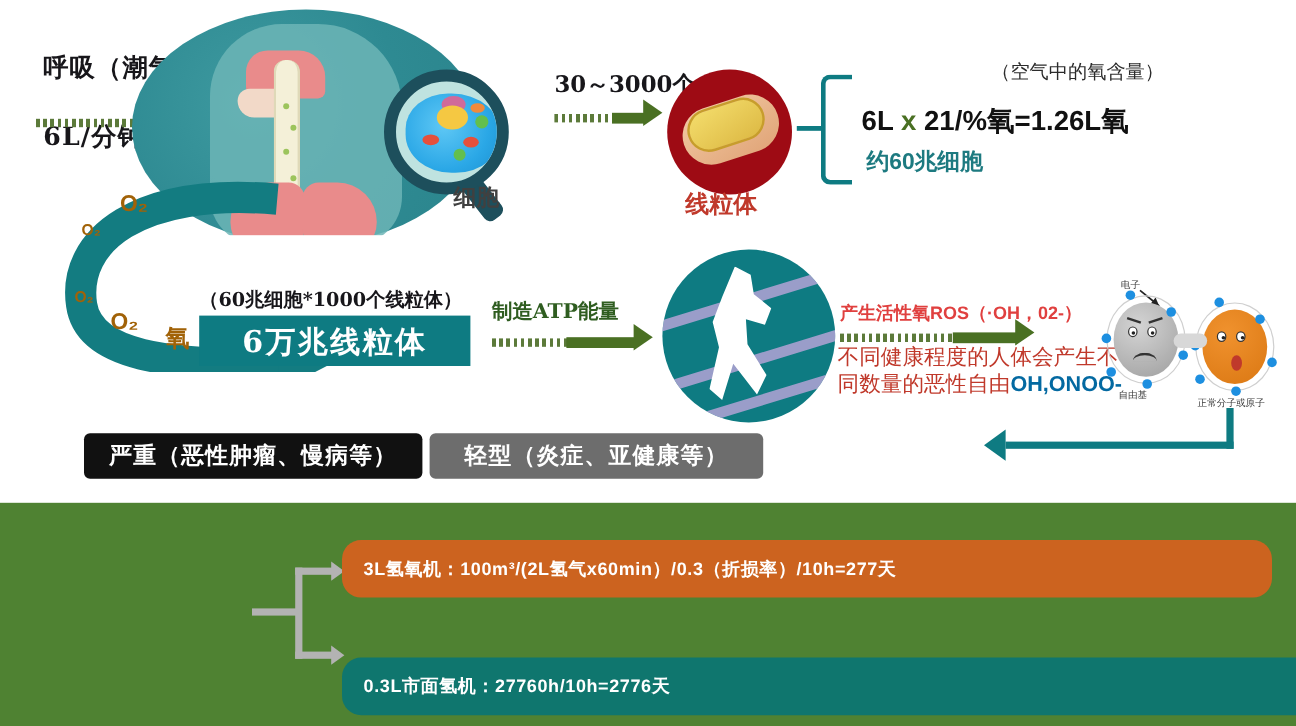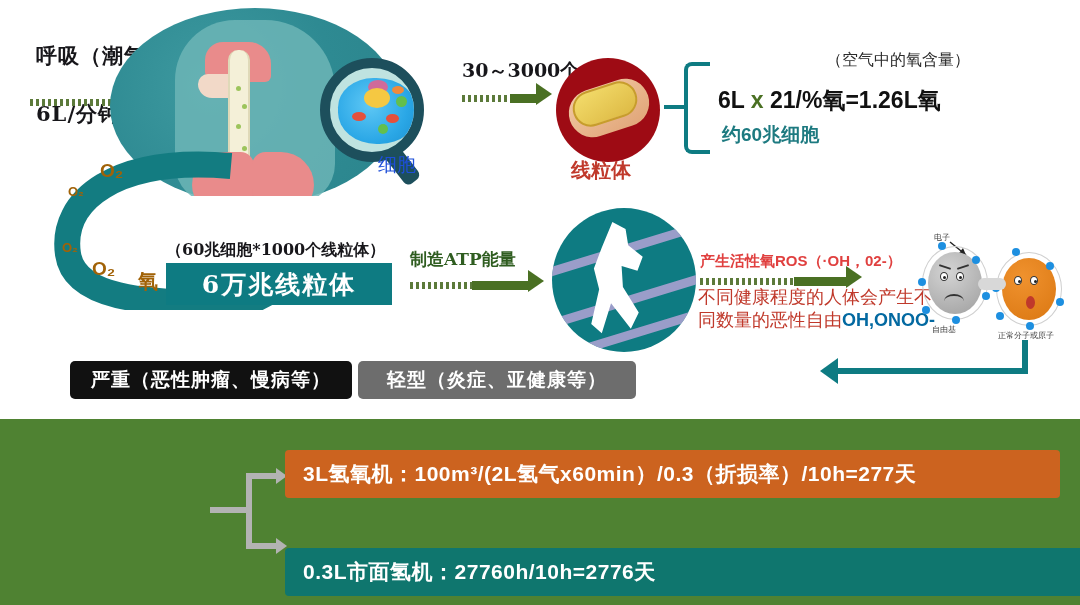--- a/index.html
+++ b/index.html
@@ -122,21 +122,21 @@
 
   
   .cn-serif{ font-family:"DejaVu Serif","Liberation Serif",serif; }
   .t-breath{
     left:36px; top:42px; font-size:21px; font-weight:700; color:#17161a; letter-spacing:1px;
   }
   .t-six-l{
     left:36px; top:100px; font-size:21px; font-weight:700; color:#17161a; letter-spacing:1px;
   }
   .t-cell-label{
-    left:378px; top:152px; font-size:19px; font-weight:400; color:#1d4ed8;
+    left:378px; top:152px; font-size:19px; font-weight:700; color:#404040;
   }
   .t-count{
     left:462px; top:58px; font-size:19px; font-weight:700; color:#17161a;
   }
   .t-mito-label{
     left:571px; top:157px; font-size:20px; font-weight:700; color:#c0392b;
   }
   .t-air-oxy{
     left:826px; top:50px; font-size:16px; color:#2b2b2b;
   }
@@ -220,22 +220,22 @@
   }
   .purple-box{
     left:20px; top:443px; width:190px; height:135px;
     border-radius:20px;
     background:linear-gradient(135deg,#9b7d93 0%,#7d4f63 55%,#6d3b4d 100%);
     color:#fff; display:flex; align-items:center; justify-content:center;
     text-align:center; font-size:22px; font-weight:700; line-height:1.45;
     letter-spacing:1px; padding:0 10px;
   }
   .bar{
-    height:48px; border-radius:4px; display:flex; align-items:center;
-    color:#fff; font-size:21px; font-weight:700; padding-left:18px; letter-spacing:.5px;
+    height:48px; border-radius:16px; display:flex; align-items:center;
+    color:#fff; font-size:15px; font-weight:700; padding-left:18px; letter-spacing:.5px;
   }
   .bar-orange{ left:285px; top:450px; width:775px; background:#cc631f; }
   .bar-yellow{ left:285px; top:548px; width:884px; background:#0f766e; }
   .connector{ background:#b3b3b3; }
   .conn-head{
     width:0;height:0;border-top:8px solid transparent;border-bottom:8px solid transparent;
     border-left:11px solid #b3b3b3;
   }
 </style>
 </head>

